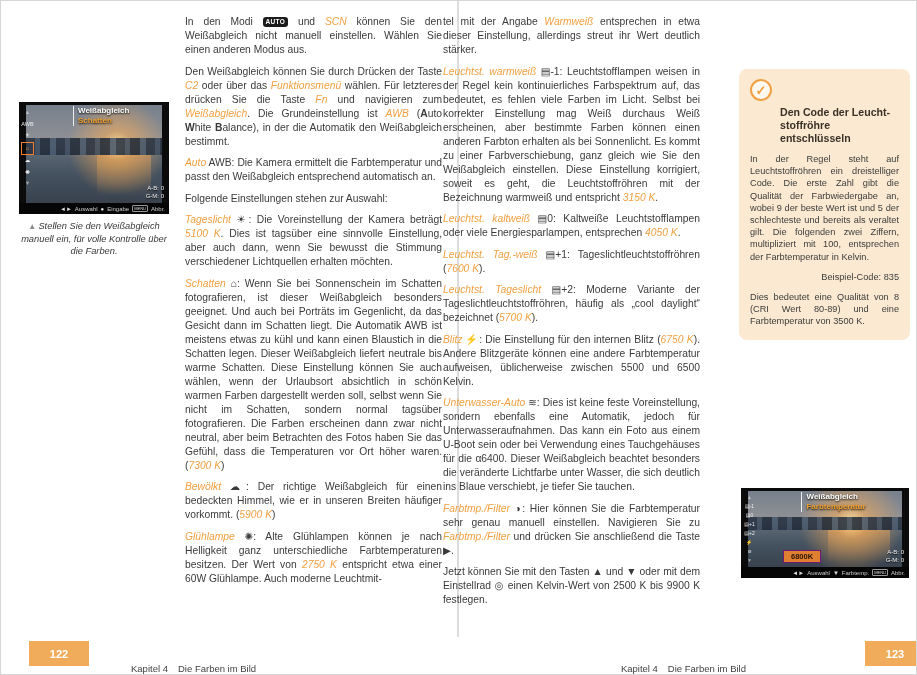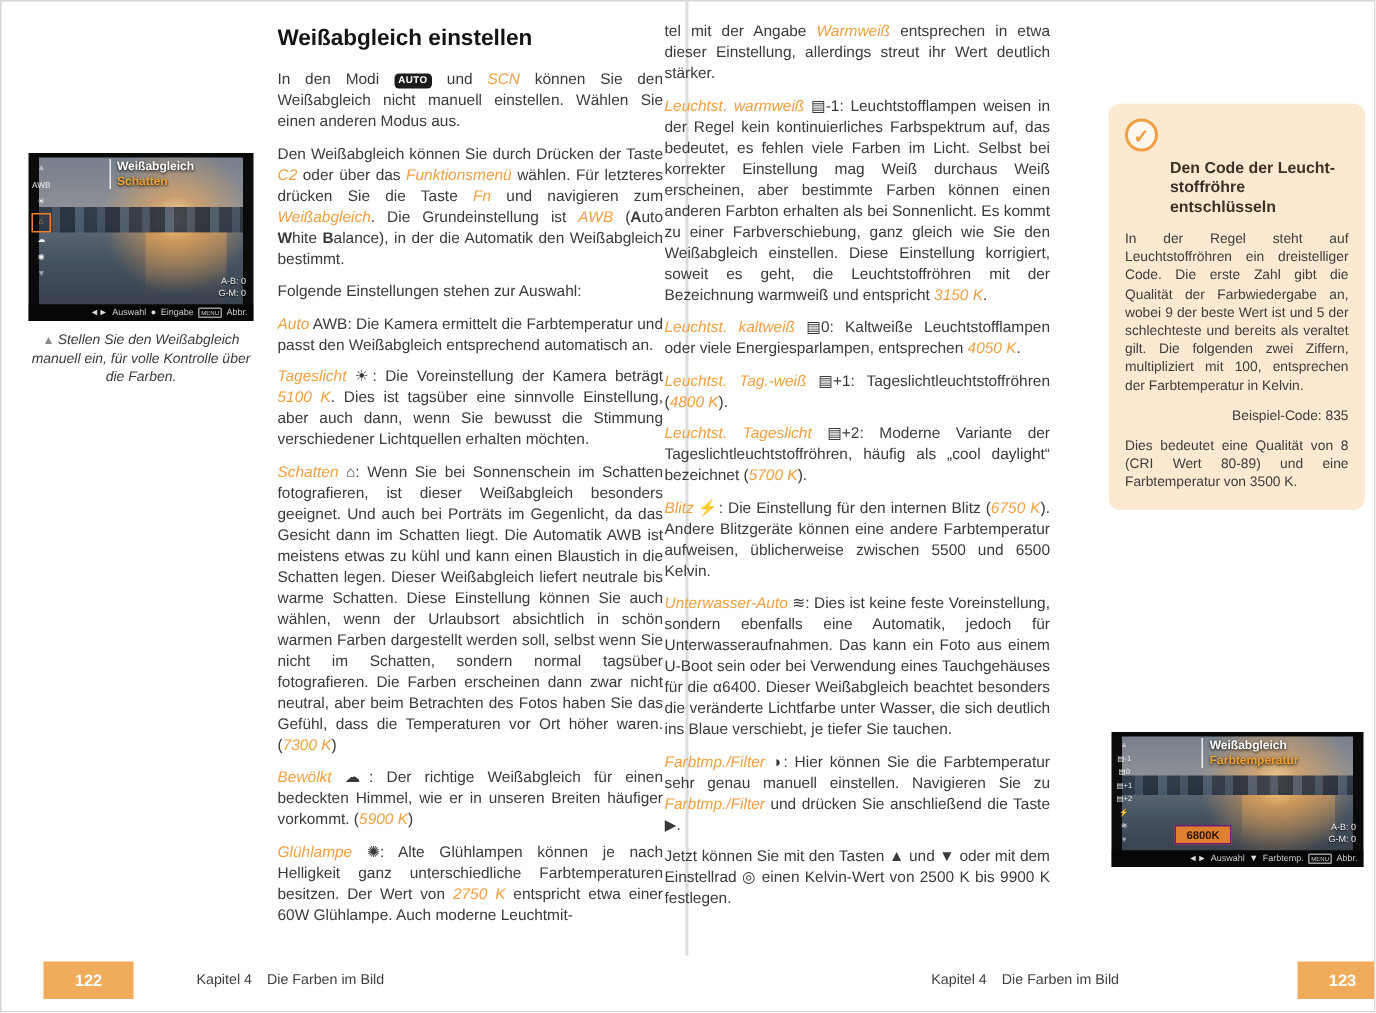--- a/index.html
+++ b/index.html
@@ -66,21 +66,21 @@
            color:var(--accent); background:#fff8ef; font-size:13px; font-weight:bold;
            display:flex; align-items:center; justify-content:center;}
   .tiptitle{font-size:10.6px; font-weight:bold; line-height:13px; color:#3a3127; padding-top:1px;margin-top:26px;}
   #tipbox p{margin:8px 0 0; font-size:9.2px; line-height:12.2px; color:#3c3c3c; text-align:justify;}
   #tipbox p.nojust{text-align:right;}
 
   
   .pn{position:absolute; top:640px; width:60px; height:25px; background:var(--footer); color:#fff;
       font-weight:bold; font-size:11px; display:flex; align-items:center; justify-content:center;}
   #pn-left{left:28px;} #pn-right{left:864px;}
-  .chap{position:absolute; top:647px; font-size:9.5px; color:#3f3f3f;}
+  .chap{position:absolute; top:662px; font-size:9.5px; color:#3f3f3f;}
   #chap-left{left:130px;} #chap-right{right:170px;}
   .gap{display:inline-block; width:10px;}
 </style>
 </head>
 <body>
 
 <div id="spread">
   <div id="gutter"></div>
 
   <div class="fig" id="fig1">
@@ -112,36 +112,35 @@
         <span class="cicon">●</span>
         <span class="clabel">Eingabe</span>
         <span class="kbadge">MENU</span>
         <span class="clabel">Abbr.</span>
       </div>
     </div>
     <div class="caption"><span class="cm">▲ </span><span class="ci">Stellen Sie den Weißabgleich manuell ein, für volle Kontrolle über die Farben.</span></div>
   </div>
 
   <div class="col" id="col1">
-    <h1>Weißabgleich einstellen</h1>
     <p><span>In den Modi </span><span class="badge">AUTO</span><span> und </span><span class="o">SCN</span><span> können Sie den Weißabgleich nicht manuell einstellen. Wählen Sie einen anderen Modus aus.</span></p>
     <p><span>Den Weißabgleich können Sie durch Drücken der Taste </span><span class="o">C2</span><span> oder über das </span><span class="o">Funktionsmenü</span><span> wählen. Für letzteres drücken Sie die Taste </span><span class="o">Fn</span><span> und navigieren zum </span><span class="o">Weißabgleich</span><span>. Die Grundeinstellung ist </span><span class="o">AWB</span><span> (</span><span class="b">A</span><span>uto </span><span class="b">W</span><span>hite </span><span class="b">B</span><span>alance), in der die Automatik den Weißabgleich bestimmt.</span></p>
+    <p><span class="o">Auto</span><span> AWB: Die Kamera ermittelt die Farbtemperatur und passt den Weißabgleich entsprechend automatisch an.</span></p>
     <p><span>Folgende Einstellungen stehen zur Auswahl:</span></p>
-    <p><span class="o">Auto</span><span> AWB: Die Kamera ermittelt die Farbtemperatur und passt den Weißabgleich entsprechend automatisch an.</span></p>
     <p><span class="o">Tageslicht</span><span class="g"> ☀</span><span>: Die Voreinstellung der Kamera beträgt </span><span class="o">5100 K</span><span>. Dies ist tagsüber eine sinnvolle Einstellung, aber auch dann, wenn Sie bewusst die Stimmung verschiedener Lichtquellen erhalten möchten.</span></p>
     <p><span class="o">Schatten</span><span class="g"> ⌂</span><span>: Wenn Sie bei Sonnenschein im Schatten fotografieren, ist dieser Weißabgleich besonders geeignet. Und auch bei Porträts im Gegenlicht, da das Gesicht dann im Schatten liegt. Die Automatik AWB ist meistens etwas zu kühl und kann einen Blaustich in die Schatten legen. Dieser Weißabgleich liefert neutrale bis warme Schatten. Diese Einstellung können Sie auch wählen, wenn der Urlaubsort absichtlich in schön warmen Farben dargestellt werden soll, selbst wenn Sie nicht im Schatten, sondern normal tagsüber fotografieren. Die Farben erscheinen dann zwar nicht neutral, aber beim Betrachten des Fotos haben Sie das Gefühl, dass die Temperaturen vor Ort höher waren. (</span><span class="o">7300 K</span><span>)</span></p>
     <p><span class="o">Bewölkt</span><span class="g"> ☁</span><span>: Der richtige Weißabgleich für einen bedeckten Himmel, wie er in unseren Breiten häufiger vorkommt. (</span><span class="o">5900 K</span><span>)</span></p>
     <p><span class="o">Glühlampe</span><span class="g"> ✺</span><span>: Alte Glühlampen können je nach Helligkeit ganz unterschiedliche Farbtemperaturen besitzen. Der Wert von </span><span class="o">2750 K</span><span> entspricht etwa einer 60W Glühlampe. Auch moderne Leuchtmit-</span></p>
   </div>
 
   <div class="col" id="col2">
     <p><span>tel mit der Angabe </span><span class="o">Warmweiß</span><span> entsprechen in etwa dieser Einstellung, allerdings streut ihr Wert deutlich stärker.</span></p>
     <p><span class="o">Leuchtst. warmweiß</span><span class="g"> ▤</span><span>-1: Leuchtstofflampen weisen in der Regel kein kontinuierliches Farbspektrum auf, das bedeutet, es fehlen viele Farben im Licht. Selbst bei korrekter Einstellung mag Weiß durchaus Weiß erscheinen, aber bestimmte Farben können einen anderen Farbton erhalten als bei Sonnenlicht. Es kommt zu einer Farbverschiebung, ganz gleich wie Sie den Weißabgleich einstellen. Diese Einstellung korrigiert, soweit es geht, die Leuchtstoffröhren mit der Bezeichnung warmweiß und entspricht </span><span class="o">3150 K</span><span>.</span></p>
     <p><span class="o">Leuchtst. kaltweiß</span><span class="g"> ▤</span><span>0: Kaltweiße Leuchtstofflampen oder viele Energiesparlampen, entsprechen </span><span class="o">4050 K</span><span>.</span></p>
-    <p><span class="o">Leuchtst. Tag.-weiß</span><span class="g"> ▤</span><span>+1: Tageslichtleuchtstoffröhren (</span><span class="o">4800 K</span><span>).</span></p>
+    <p><span class="o">Leuchtst. Tag.-weiß</span><span class="g"> ▤</span><span>+1: Tageslichtleuchtstoffröhren (</span><span class="o">7600 K</span><span>).</span></p>
     <p><span class="o">Leuchtst. Tageslicht</span><span class="g"> ▤</span><span>+2: Moderne Variante der Tageslichtleuchtstoffröhren, häufig als „cool daylight“ bezeichnet (</span><span class="o">5700 K</span><span>).</span></p>
     <p><span class="o">Blitz</span><span class="g"> ⚡</span><span>: Die Einstellung für den internen Blitz (</span><span class="o">6750 K</span><span>). Andere Blitzgeräte können eine andere Farbtemperatur aufweisen, üblicherweise zwischen 5500 und 6500 Kelvin.</span></p>
     <p><span class="o">Unterwasser-Auto</span><span class="g"> ≋</span><span>: Dies ist keine feste Voreinstellung, sondern ebenfalls eine Automatik, jedoch für Unterwasseraufnahmen. Das kann ein Foto aus einem U-Boot sein oder bei Verwendung eines Tauchgehäuses für die α6400. Dieser Weißabgleich beachtet besonders die veränderte Lichtfarbe unter Wasser, die sich deutlich ins Blaue verschiebt, je tiefer Sie tauchen.</span></p>
     <p><span class="o">Farbtmp./Filter</span><span class="g"> ◑</span><span>: Hier können Sie die Farbtemperatur sehr genau manuell einstellen. Navigieren Sie zu </span><span class="o">Farbtmp./Filter</span><span> und drücken Sie anschließend die Taste </span><span class="g">▶</span><span>.</span></p>
     <p><span>Jetzt können Sie mit den Tasten </span><span class="g">▲</span><span> und </span><span class="g">▼</span><span> oder mit dem Einstellrad </span><span class="g">◎</span><span> einen Kelvin-Wert von 2500 K bis 9900 K festlegen.</span></p>
   </div>
 
   <div id="tipbox">
     <div class="tiphead">
       <div class="tipicon">✓</div>

